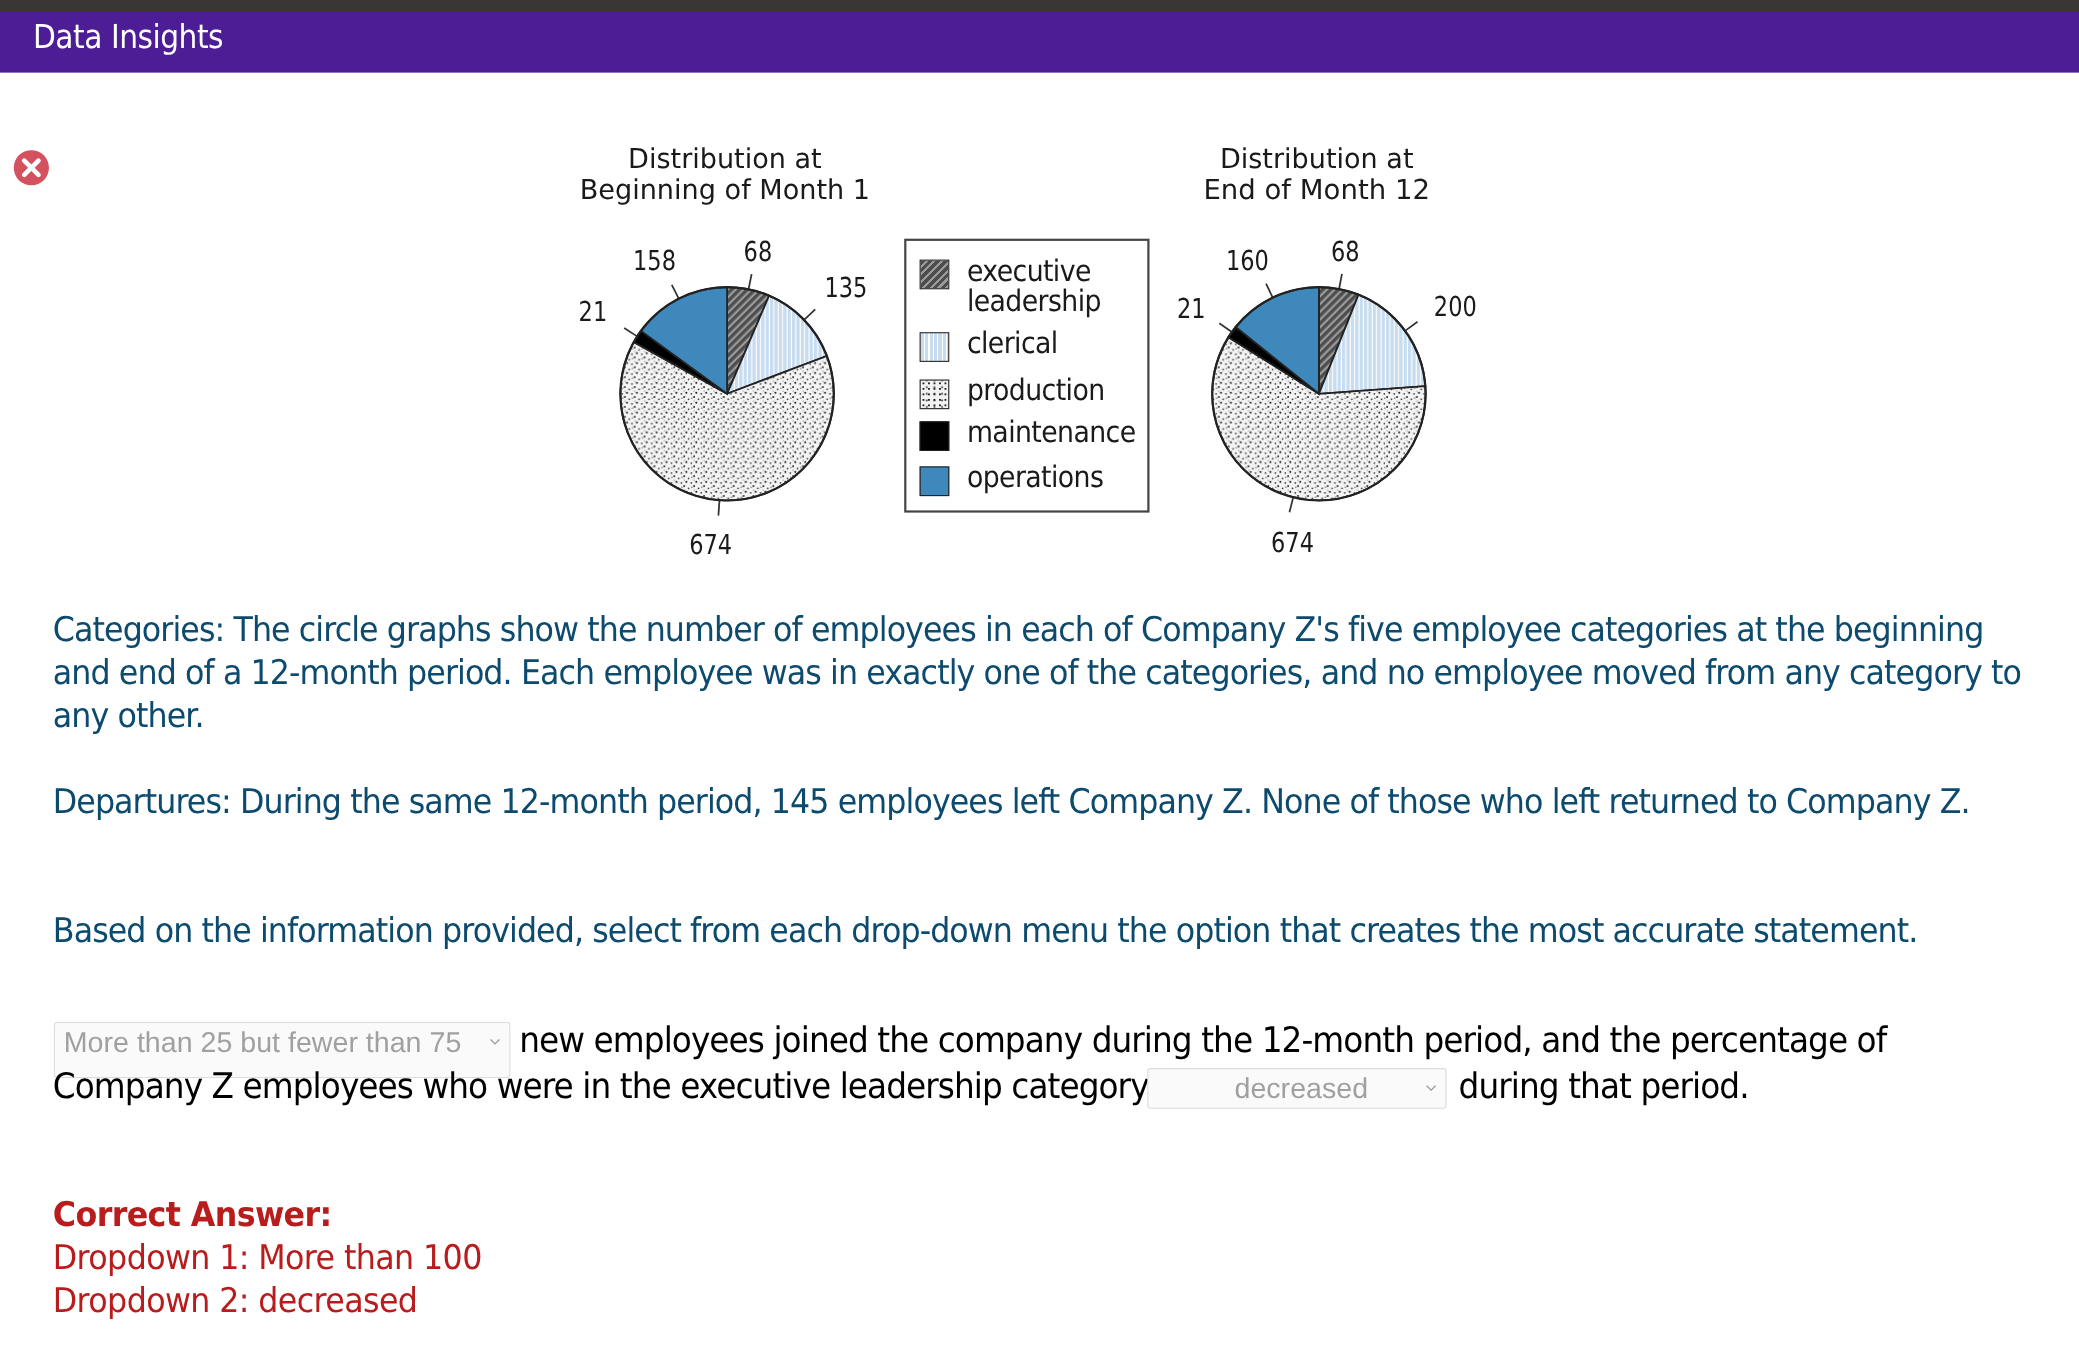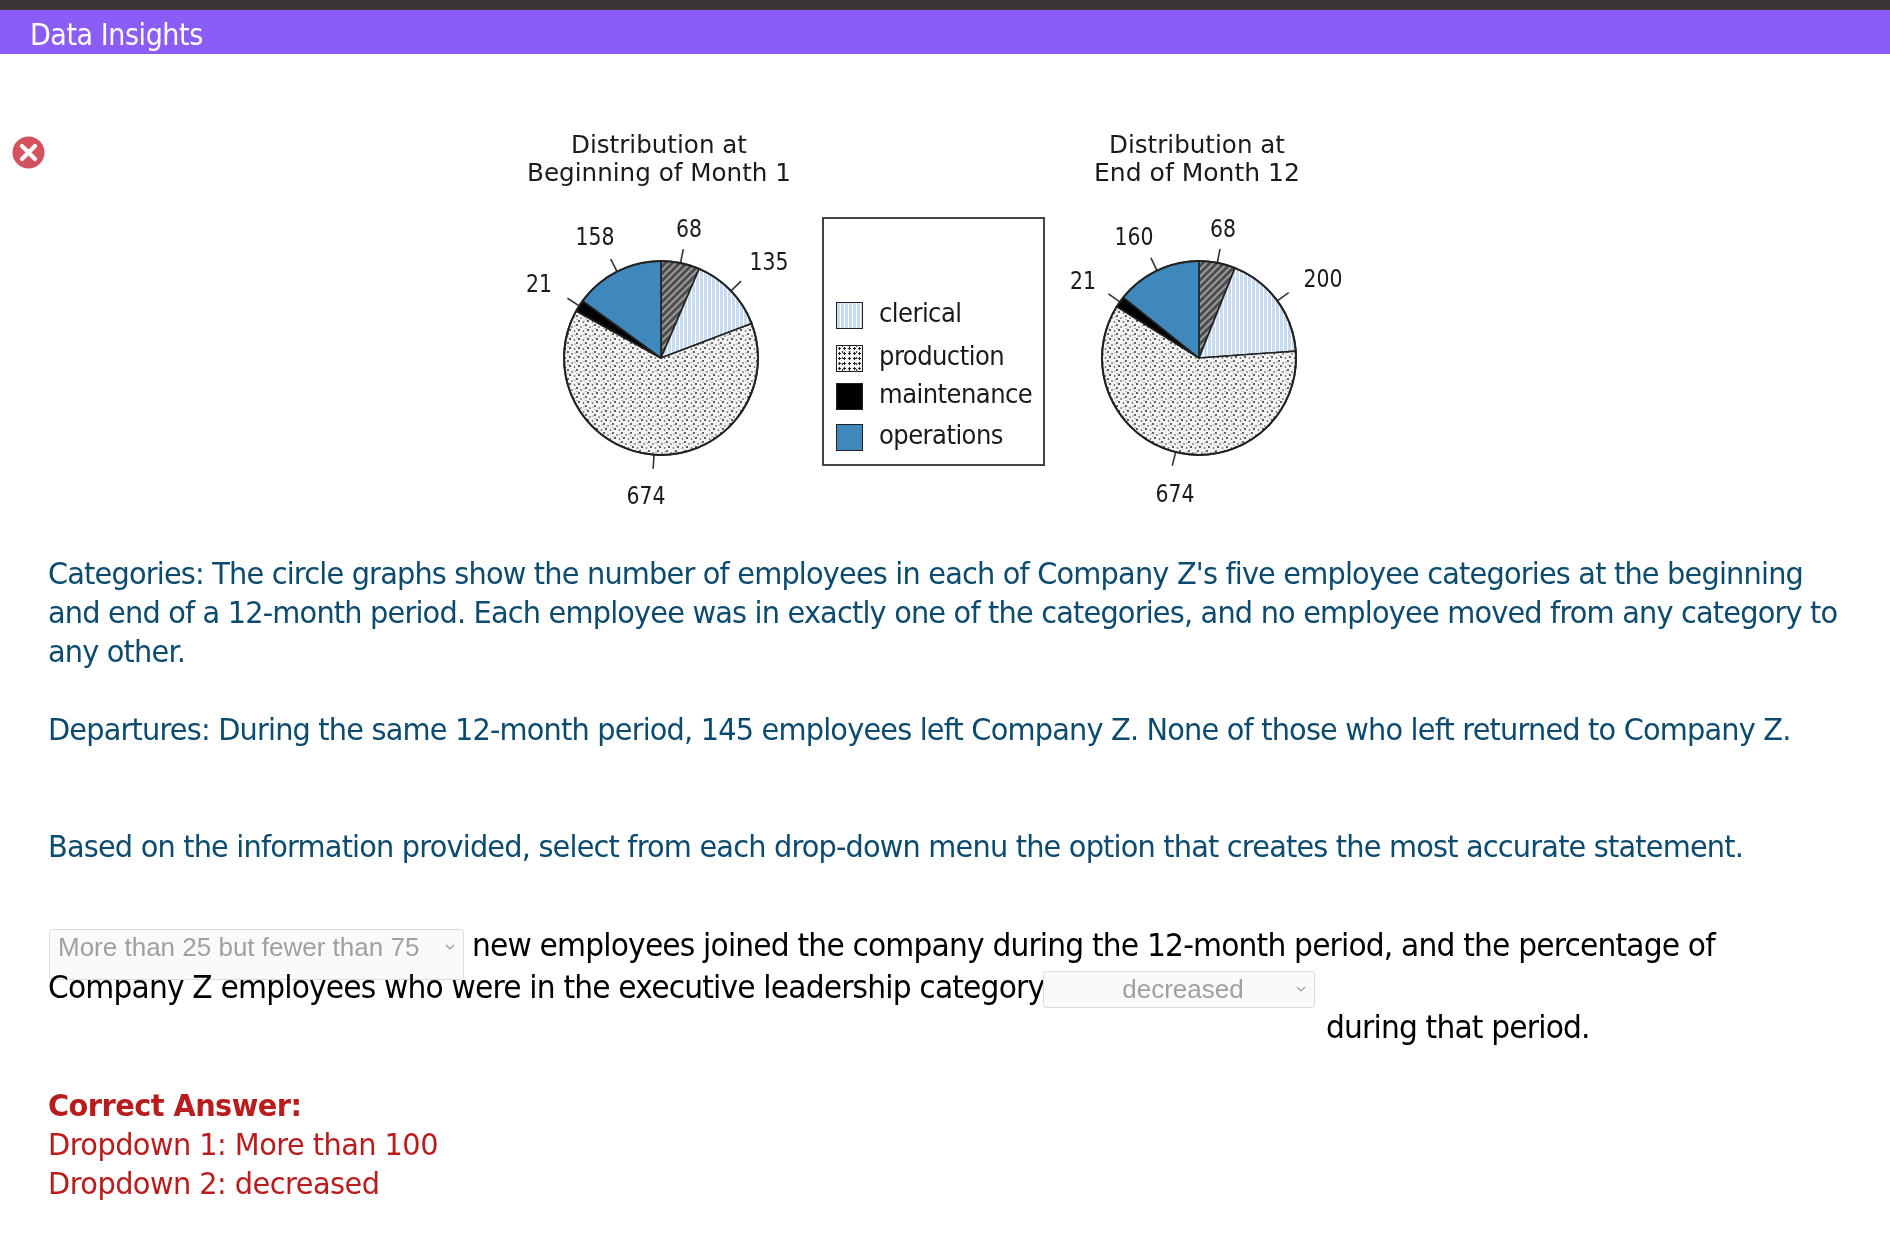--- a/index.html
+++ b/index.html
@@ -1,19 +1,19 @@
 <!DOCTYPE html>
 <html><head>
 <meta charset="utf-8">
 <style>
   html, body { margin:0; padding:0; }
   body { width:1890px; height:1236px; background:#ffffff; position:relative; overflow:hidden;
          font-family:"DejaVu Sans", sans-serif; color:#000; }
   .topstrip { position:absolute; left:0; top:0; width:1890px; height:10px; background:#3a3635; }
-  .header { position:absolute; left:0; top:10px; width:1890px; height:44px; background:#8b5cf6; }
+  .header { position:absolute; left:0; top:10px; width:1890px; height:56px; background:#4c1d95; }
   .header-title { position:absolute; left:30px; top:7px; font-size:30px; color:#fff; letter-spacing:-0.5px;
                   font-family:"DejaVu Sans", sans-serif; transform:scaleX(0.9); transform-origin:left center; }
   .err-icon { position:absolute; left:12px; top:136px; width:33px; height:33px; }
   .chart-svg { position:absolute; left:0; top:0; width:1890px; height:520px; }
   .chart-svg text { font-family:"DejaVu Sans", sans-serif; fill:#1a1a1a; }
   .legend { position:absolute; left:822px; top:217px; width:223px; height:249px; border:2px solid #444; box-sizing:border-box; background:#fff; }
   .legend-item { position:absolute; left:12px; display:flex; align-items:flex-start; }
   .swatch { width:27px; height:27px; border:1.5px solid #222; box-sizing:border-box; flex:0 0 auto; }
   .legend-label { margin-left:16px; font-size:27px; line-height:28px; color:#1a1a1a; letter-spacing:-0.6px;
                   transform:scaleX(0.9); transform-origin:left top; white-space:pre-line; margin-top:-3px; }
@@ -103,20 +103,25 @@
       <line x1="1119.8765779285031" y1="301.88864571500915" x2="1108.4567025779777" y2="293.79009973573216" stroke="#333" stroke-width="1.6"></line>
       <text x="1083" y="289" text-anchor="middle" font-size="25" textLength="26" lengthAdjust="spacingAndGlyphs">21</text>
       <path d="M1199,358 L1123.3,297.3 A97,97 0 0 1 1199.0,261.0 Z" fill="#3f88bb" stroke="#222" stroke-width="1.6"></path>
       <line x1="1157.0180866737862" y1="270.5556236601217" x2="1150.958841451446" y2="257.9347858378712" stroke="#333" stroke-width="1.6"></line>
       <text x="1134" y="245" text-anchor="middle" font-size="25" textLength="39" lengthAdjust="spacingAndGlyphs">160</text>
       <circle cx="1199" cy="358" r="97" fill="none" stroke="#222" stroke-width="2"></circle>
     </g>
 </svg>
 
 <div class="legend">
+  <div class="legend-item" style="top:17px">
+    <div class="swatch sw-exec"></div>
+    <div class="legend-label">executive
+leadership</div>
+  </div>
   <div class="legend-item" style="top:83px">
     <div class="swatch sw-cler"></div>
     <div class="legend-label">clerical</div>
   </div>
   <div class="legend-item" style="top:126px">
     <div class="swatch sw-prod"></div>
     <div class="legend-label">production</div>
   </div>
   <div class="legend-item" style="top:164px">
     <div class="swatch sw-maint"></div>
@@ -149,21 +154,21 @@
 </div>
 <div class="q-line" style="left:48px; top:968px;">
   <span class="q-text">Company Z employees who were in the executive leadership category</span>
 </div>
 <div class="dropdown" style="left:1043px; top:971px; width:272px; height:37px;text-align:center;">
   <span>decreased</span>
   <svg class="chev" viewBox="0 0 10 10">
       <path d="M1 3 L5 7 L9 3" fill="none" stroke="#9a9a9a" stroke-width="1.2"></path>
     </svg>
 </div>
-<div class="q-line" style="left:1326px; top:968px;margin-top:40px;">
+<div class="q-line" style="left:1326px; top:968px;">
   <span class="q-text">during that period.</span>
 </div>
 
 <div class="answer">
   <div class="title">Correct Answer:</div>
   <div>Dropdown 1: More than 100</div>
   <div>Dropdown 2: decreased</div>
 </div>
 
 </body></html>

